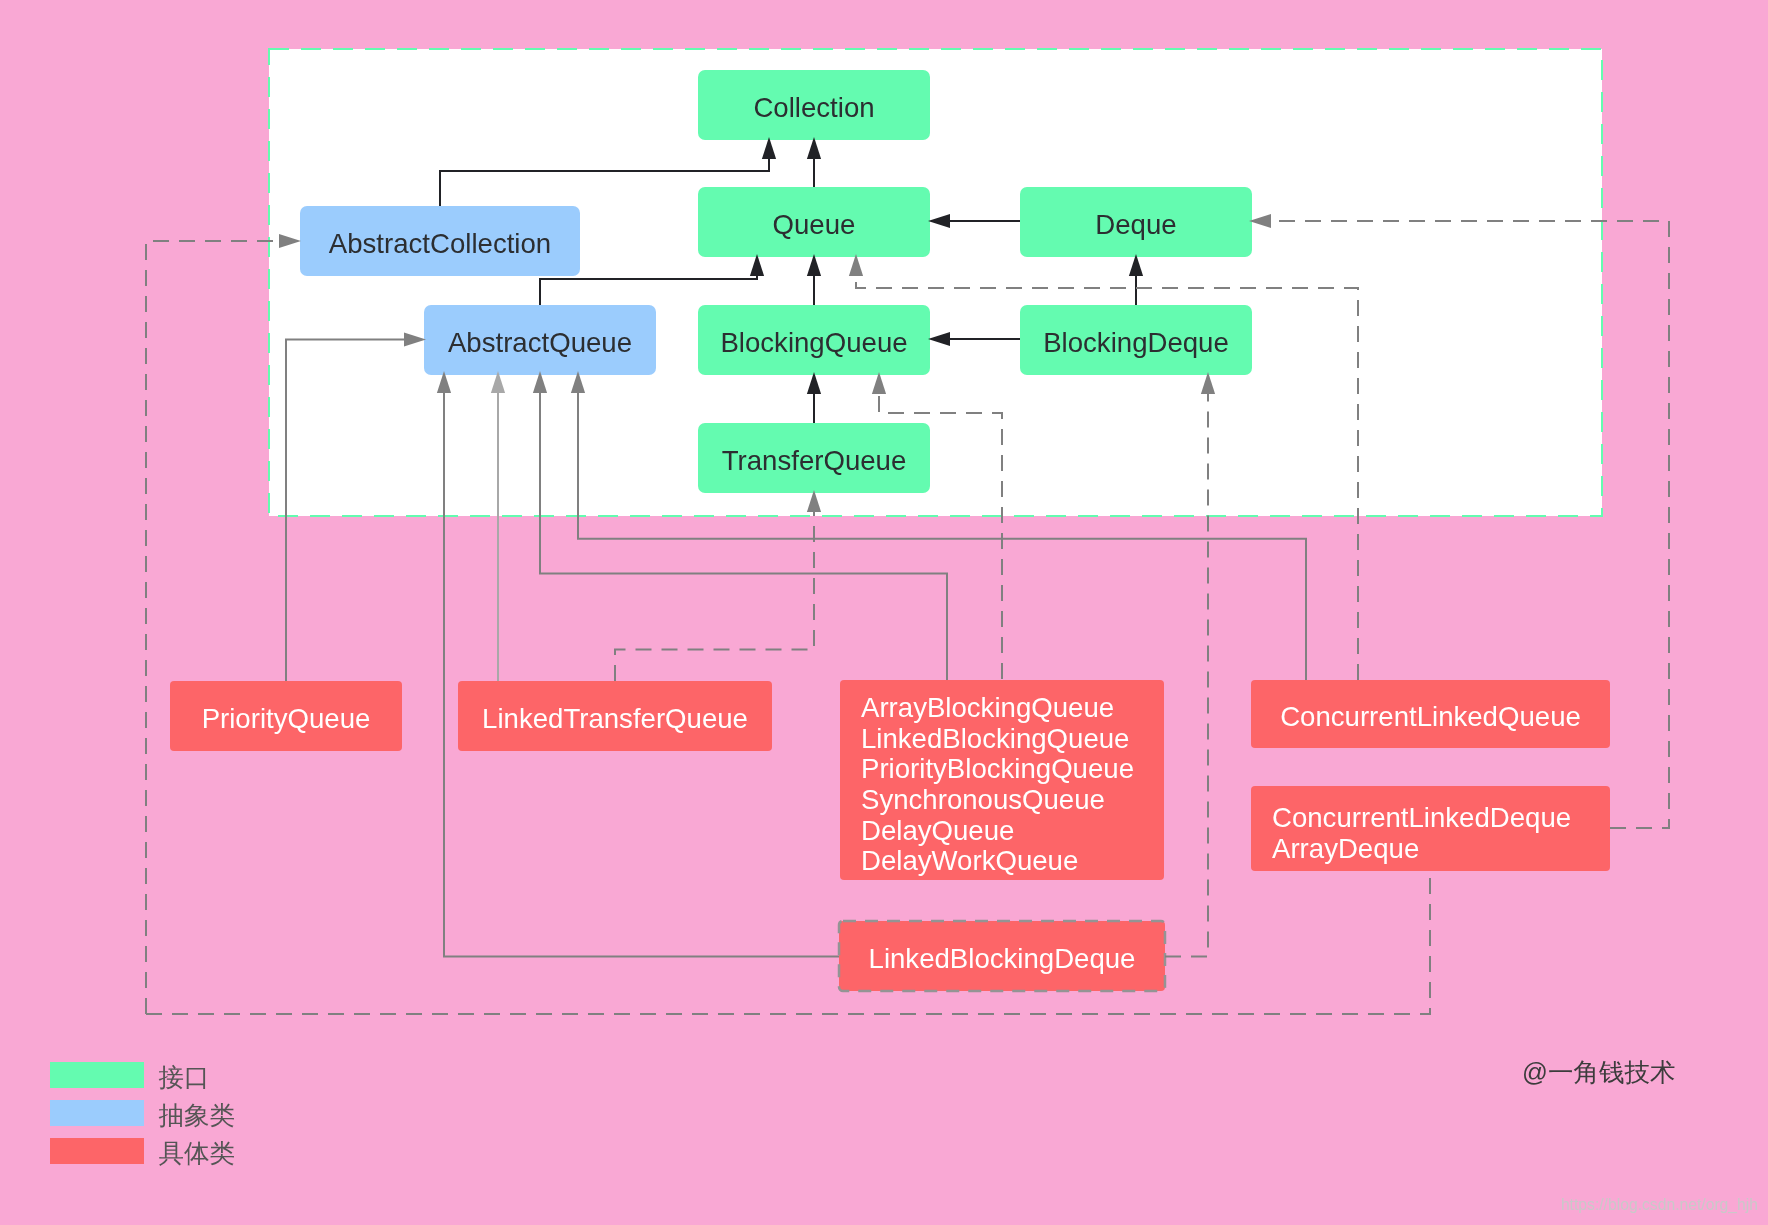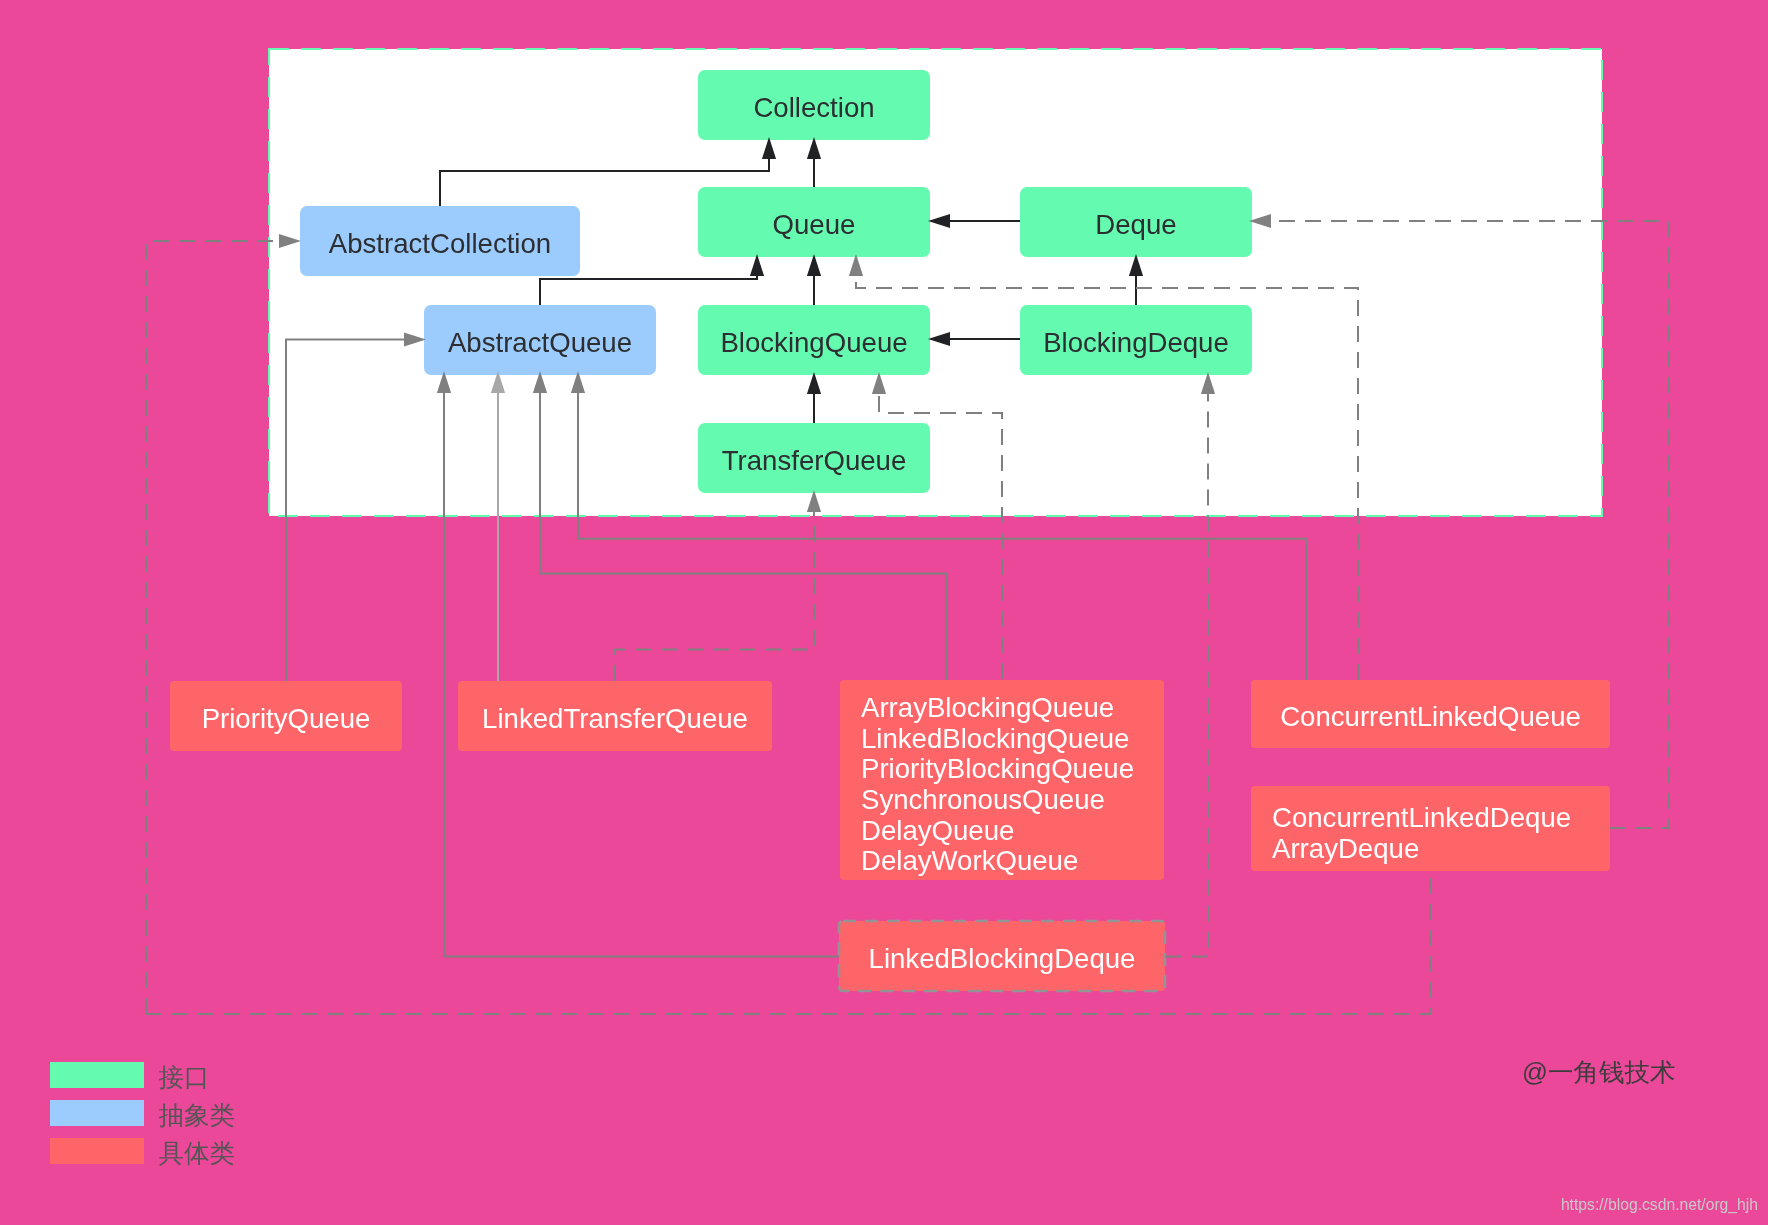--- a/index.html
+++ b/index.html
@@ -1,19 +1,19 @@
 <!DOCTYPE html>
 <html><head>
 <meta charset="utf-8">
 <title>Java Queue class hierarchy</title>
 <style>
   html,body{margin:0;padding:0;background:#000;}
   body{width:1768px;height:1225px;overflow:hidden;
        font-family:"Liberation Sans","DejaVu Sans",sans-serif;}
-  #stage{position:relative;width:1768px;height:1225px;background:#ec4899;}
+  #stage{position:relative;width:1768px;height:1225px;background:#f9a8d4;}
   svg.diagram{position:absolute;left:0;top:0;width:1768px;height:1225px;display:block;}
 </style>
 </head>
 <body>
 
 <div id="stage">
   <svg class="diagram" viewBox="0 0 1768 1225">
     <rect id="panel" x="269" y="49" width="1333" height="467" fill="#ffffff" stroke="#64FBB0" stroke-width="2" stroke-dasharray="20 12"></rect>
     <g id="node-layer">
         <g>

